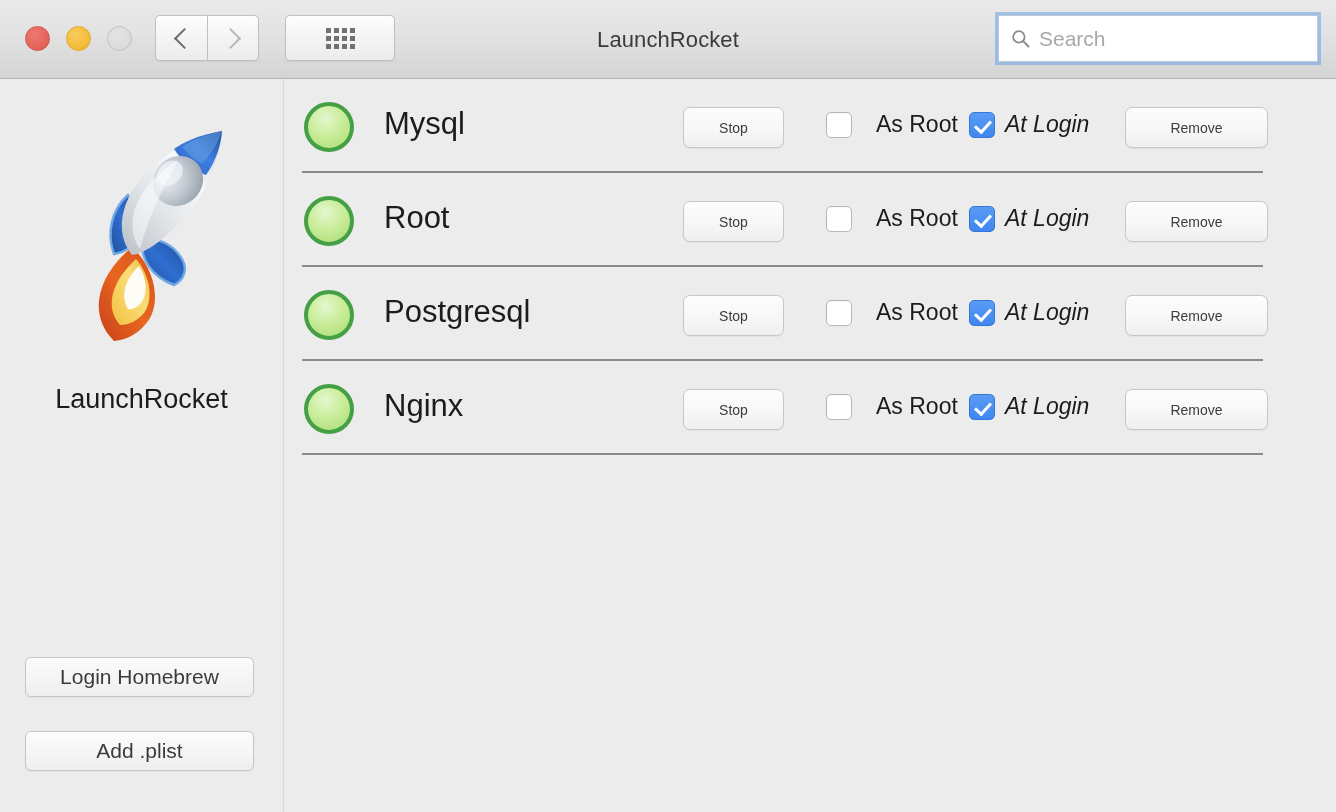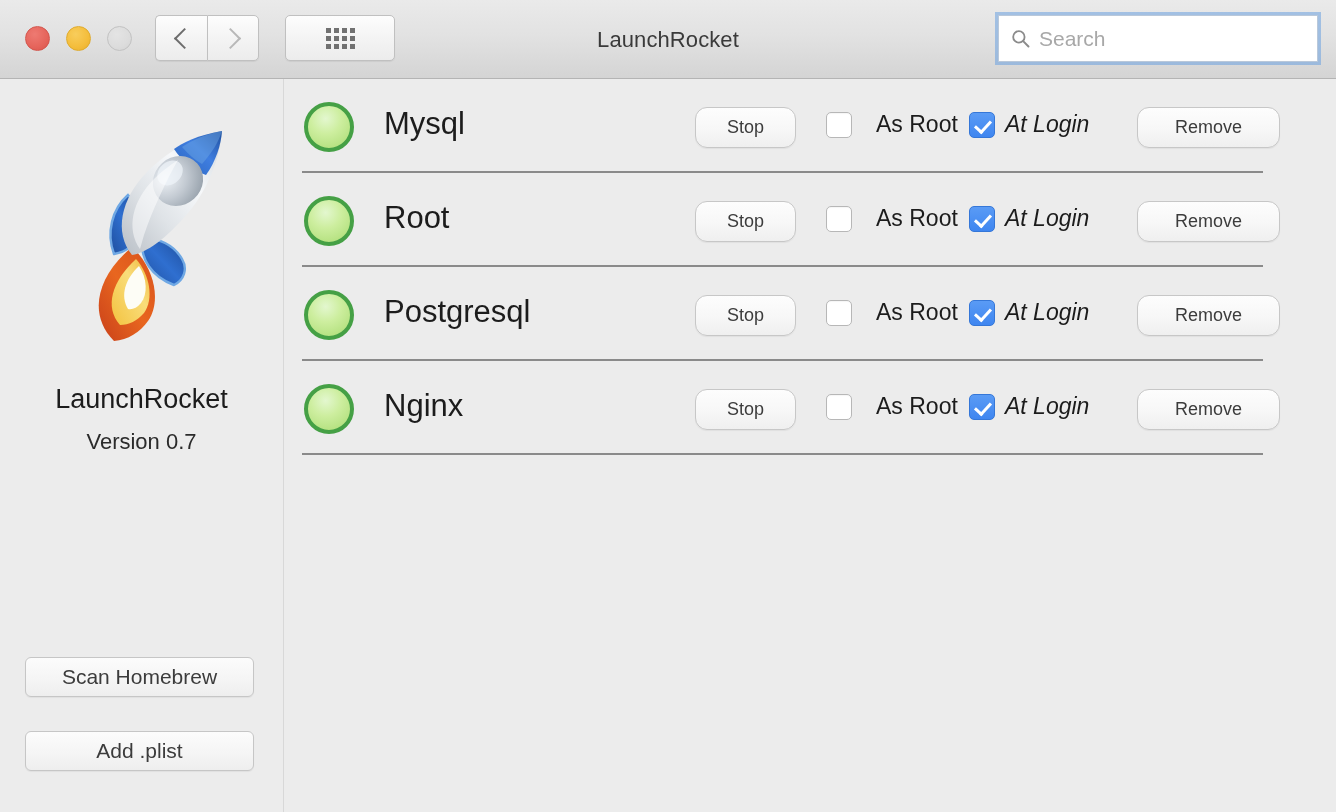--- a/index.html
+++ b/index.html
@@ -263,34 +263,33 @@
   .service-name {
     position: absolute;
     left: 82px;
     top: 27px;
     font-size: 31px;
     color: #1c1c1c;
     white-space: nowrap;
   }
   .pill-btn {
     position: absolute;
-    border-radius: 12px;
+    border-radius: 7px;
     background: linear-gradient(to bottom, #fdfdfd 0%, #f7f7f7 55%, #efefef 100%);
     border: 1px solid #c7c7c7;
     box-shadow: 0 1px 1px rgba(0,0,0,0.05);
     box-sizing: border-box;
     font-family: "Liberation Sans", sans-serif;
-    font-size: 18px;
+    font-size: 14px;
     color: #3c3c3c;
     display: flex;
     align-items: center;
     justify-content: center;
     cursor: default;
     padding: 0;
-    margin-left: 12px;
   }
   .btn-action {
     left: 381px;
     top: 28px;
     width: 101px;
     height: 41px;
   }
   .btn-remove {
     left: 823px;
     top: 28px;
@@ -444,23 +443,22 @@
         <path d="M186 22 C170 25 156 31 146 38 C152 45 159 51 166 55 C176 44 183 32 186 22 Z" fill="#6fa8e4" opacity="0.45"></path>
 
         <ellipse cx="142" cy="72" rx="26" ry="24" transform="rotate(-42 142 72)" fill="url(#winG)"></ellipse>
         <ellipse cx="134" cy="64" rx="14" ry="11" transform="rotate(-42 134 64)" fill="#eef3f8" opacity="0.75"></ellipse>
 
         <path d="M104 140 C90 120 96 92 118 70 C126 62 134 56 142 51 C130 72 116 102 108 126 Z" fill="#ffffff" opacity="0.5"></path>
       </svg>
     </div>
 
     <div class="app-name">LaunchRocket</div>
-    <div class="app-version">Version 0.7</div>
-
-    <button class="side-btn btn-scan">Scan Homebrew</button>
+
+    <button class="side-btn btn-scan">Login Homebrew</button>
     <button class="side-btn btn-plist">Add .plist</button>
   </div>
 
   <div class="content">
 
     <div class="service-row">
       <span class="status-dot"></span>
       <span class="service-name">Mysql</span>
       <button class="pill-btn btn-action">Stop</button>
       <span class="cbox-group cbox-root">

